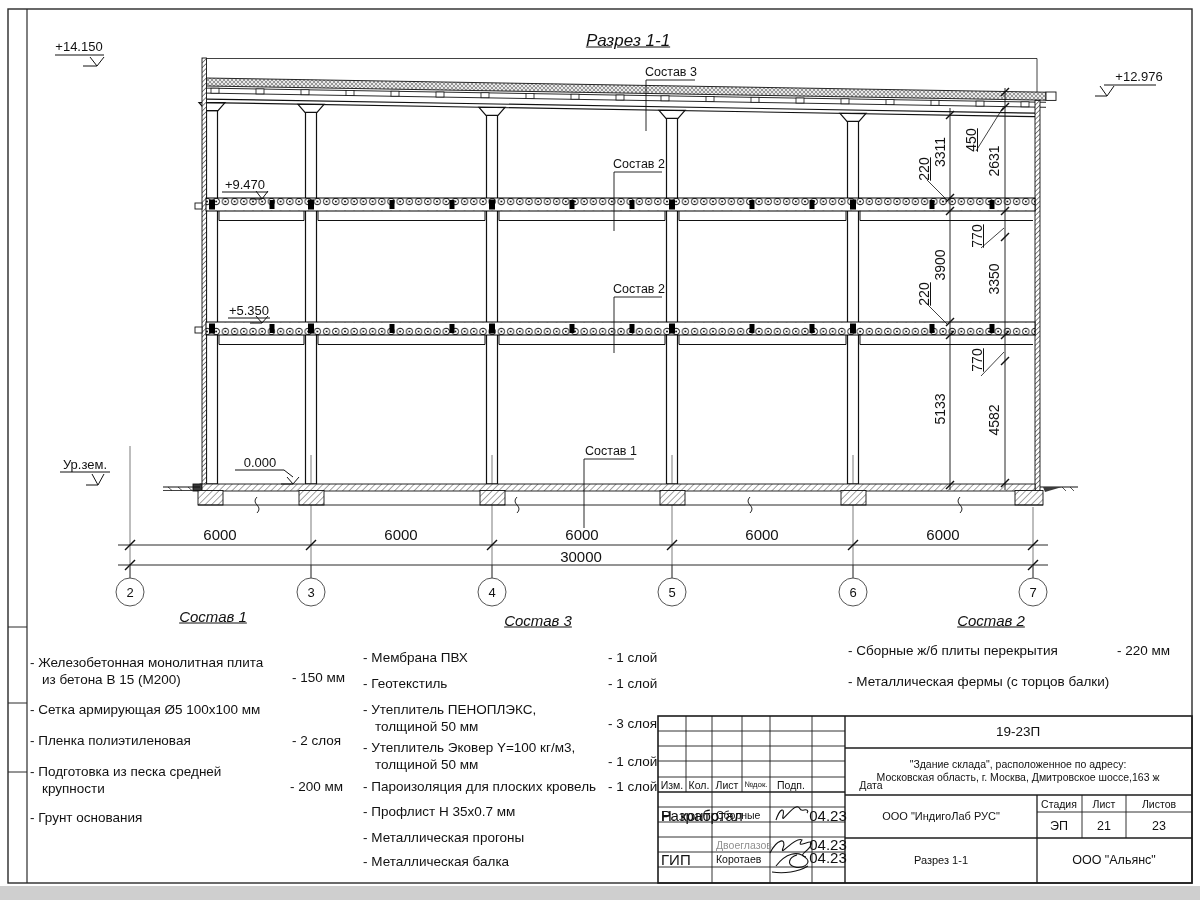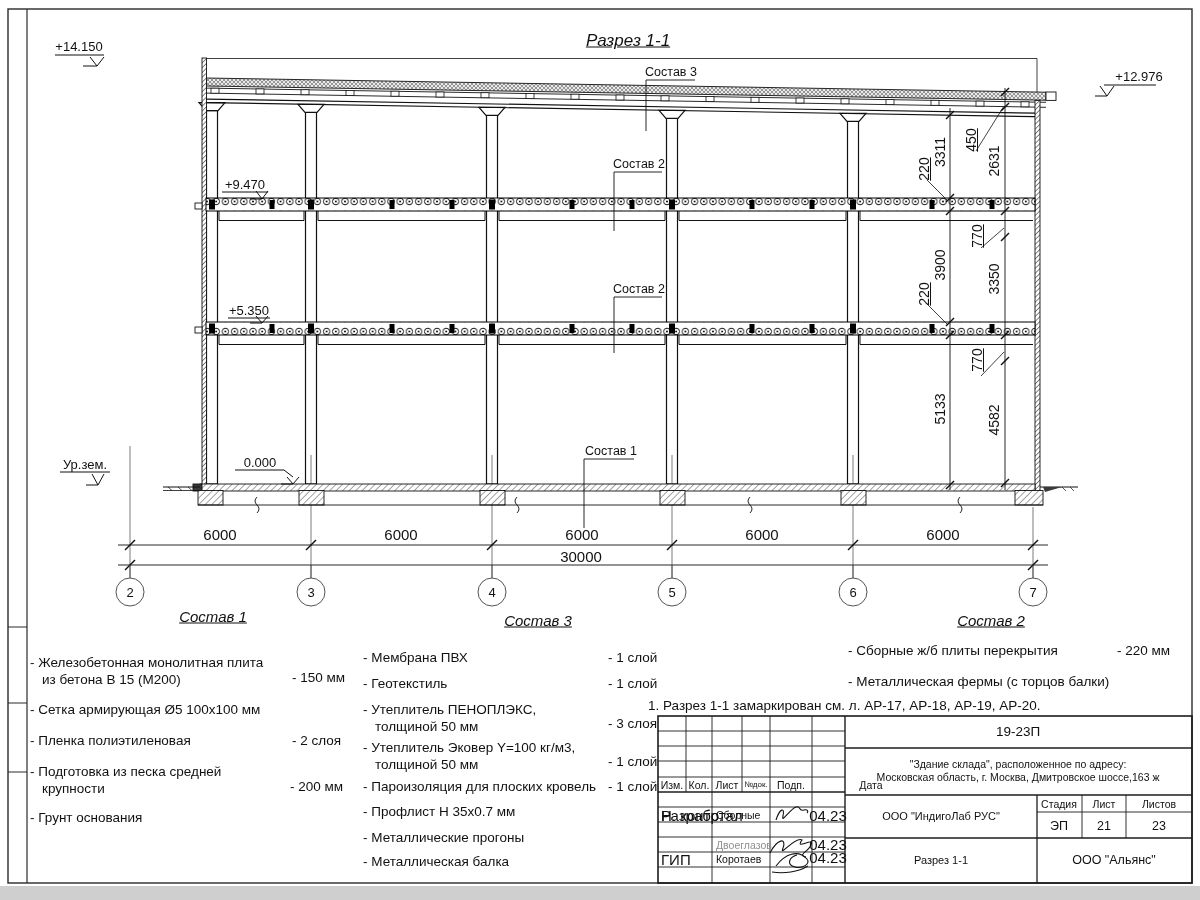--- a/index.html
+++ b/index.html
@@ -393,29 +393,28 @@
 <span class="lbl f13 ll" style="left:608px;top:684px;">- 1 слой</span>
 <span class="lbl f13 ll" style="left:363px;top:710px;">- Утеплитель ПЕНОПЛЭКС,</span>
 <span class="lbl f13 ll" style="left:375px;top:727px;">толщиной 50 мм</span>
 <span class="lbl f13 ll" style="left:608px;top:724px;">- 3 слоя</span>
 <span class="lbl f13 ll" style="left:363px;top:748px;">- Утеплитель Эковер Y=100 кг/м3,</span>
 <span class="lbl f13 ll" style="left:375px;top:765px;">толщиной 50 мм</span>
 <span class="lbl f13 ll" style="left:608px;top:762px;">- 1 слой</span>
 <span class="lbl f13 ll" style="left:363px;top:787px;">- Пароизоляция для плоских кровель</span>
 <span class="lbl f13 ll" style="left:608px;top:787px;">- 1 слой</span>
 <span class="lbl f13 ll" style="left:363px;top:812px;">- Профлист Н 35х0.7 мм</span>
-<span class="lbl f13 ll" style="left:363px;top:838px;">- Металлические прогоны</span>
+<span class="lbl f13 ll" style="left:363px;top:838px;">- Металлическая прогоны</span>
 <span class="lbl f13 ll" style="left:363px;top:862px;">- Металлическая балка</span>
 
 <span class="lbl f15 it u" style="left:991px;top:620px;">Состав 2</span>
 <span class="lbl f13 ll" style="left:848px;top:651px;">- Сборные ж/б плиты перекрытия</span>
 <span class="lbl f13 ll" style="left:1117px;top:651px;">- 220 мм</span>
 <span class="lbl f13 ll" style="left:848px;top:682px;">- Металлическая фермы (с торцов балки)</span>
 
-<span class="lbl f13 ll" style="left:648px;top:706px;">1. Разрез 1-1 замаркирован см. л. АР-17, АР-18, АР-19, АР-20.</span>
 
 <span class="lbl f13" style="left:1018px;top:732px;">19-23П</span>
 <span class="lbl f10" style="left:1018px;top:764px;">"Здание склада", расположенное по адресу:</span>
 <span class="lbl f10" style="left:1018px;top:777px;">Московская область, г. Москва, Дмитровское шоссе,163 ж</span>
 <span class="lbl f10" style="left:672px;top:785px;">Изм.</span>
 <span class="lbl f10" style="left:699px;top:785px;">Кол.</span>
 <span class="lbl f10" style="left:727px;top:785px;">Лист</span>
 <span class="lbl f8" style="left:756px;top:785px;">№док.</span>
 <span class="lbl f10" style="left:791px;top:785px;">Подп.</span>
 <span class="lbl f10" style="left:828px;top:785px;margin-left:43px;">Дата</span>

